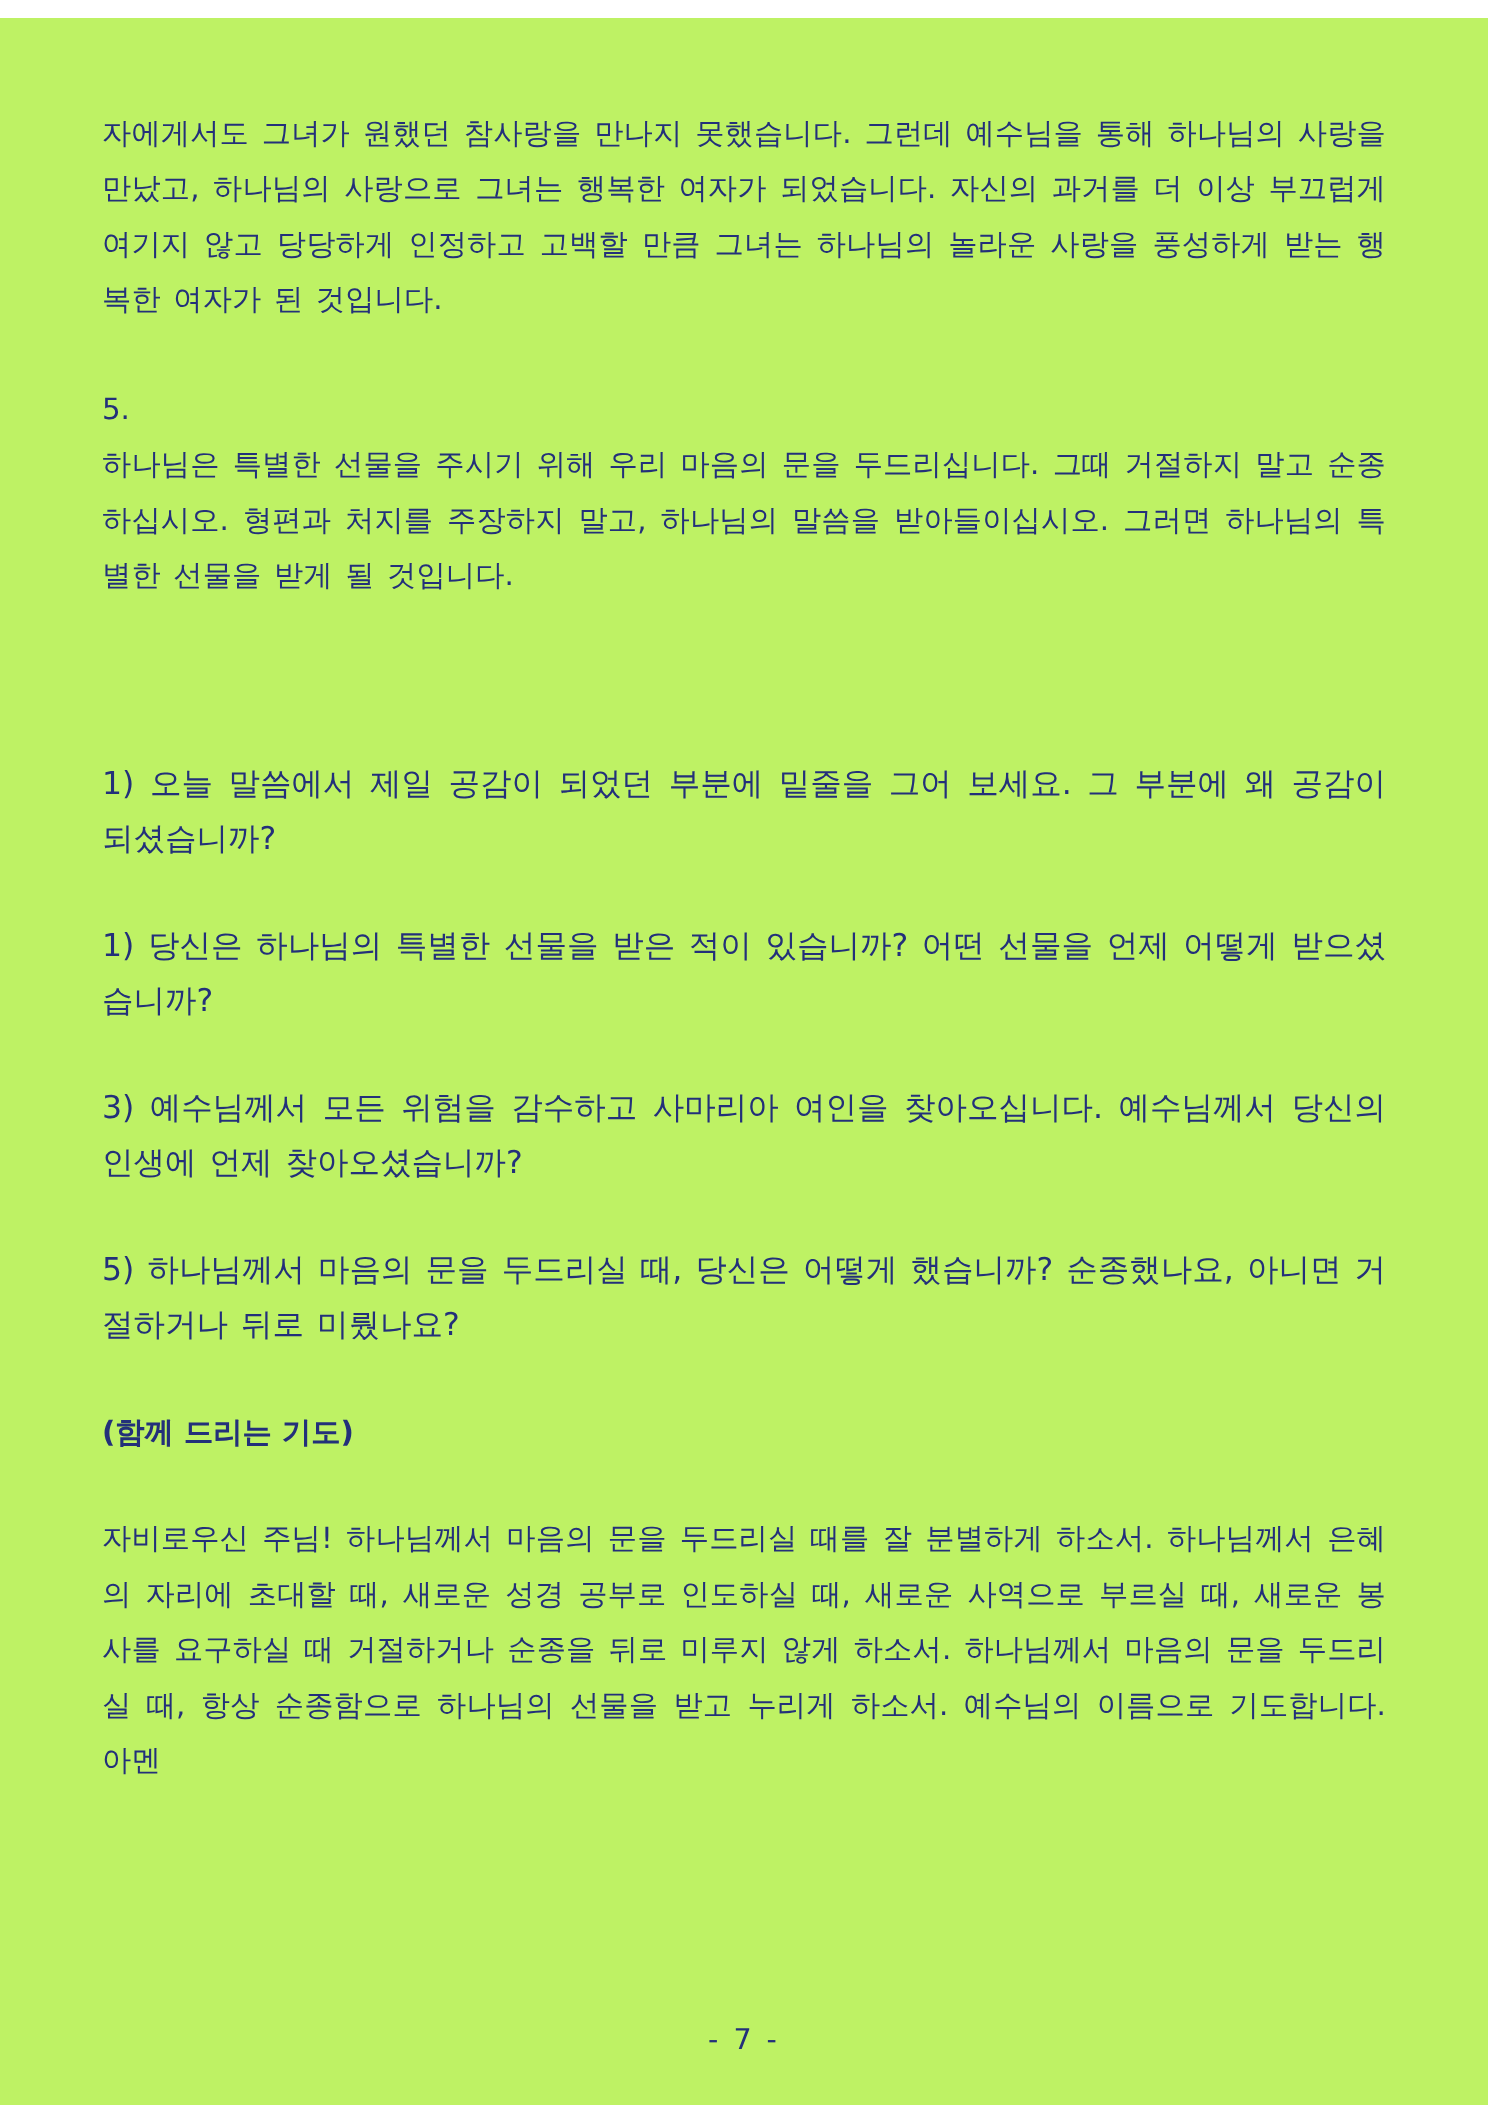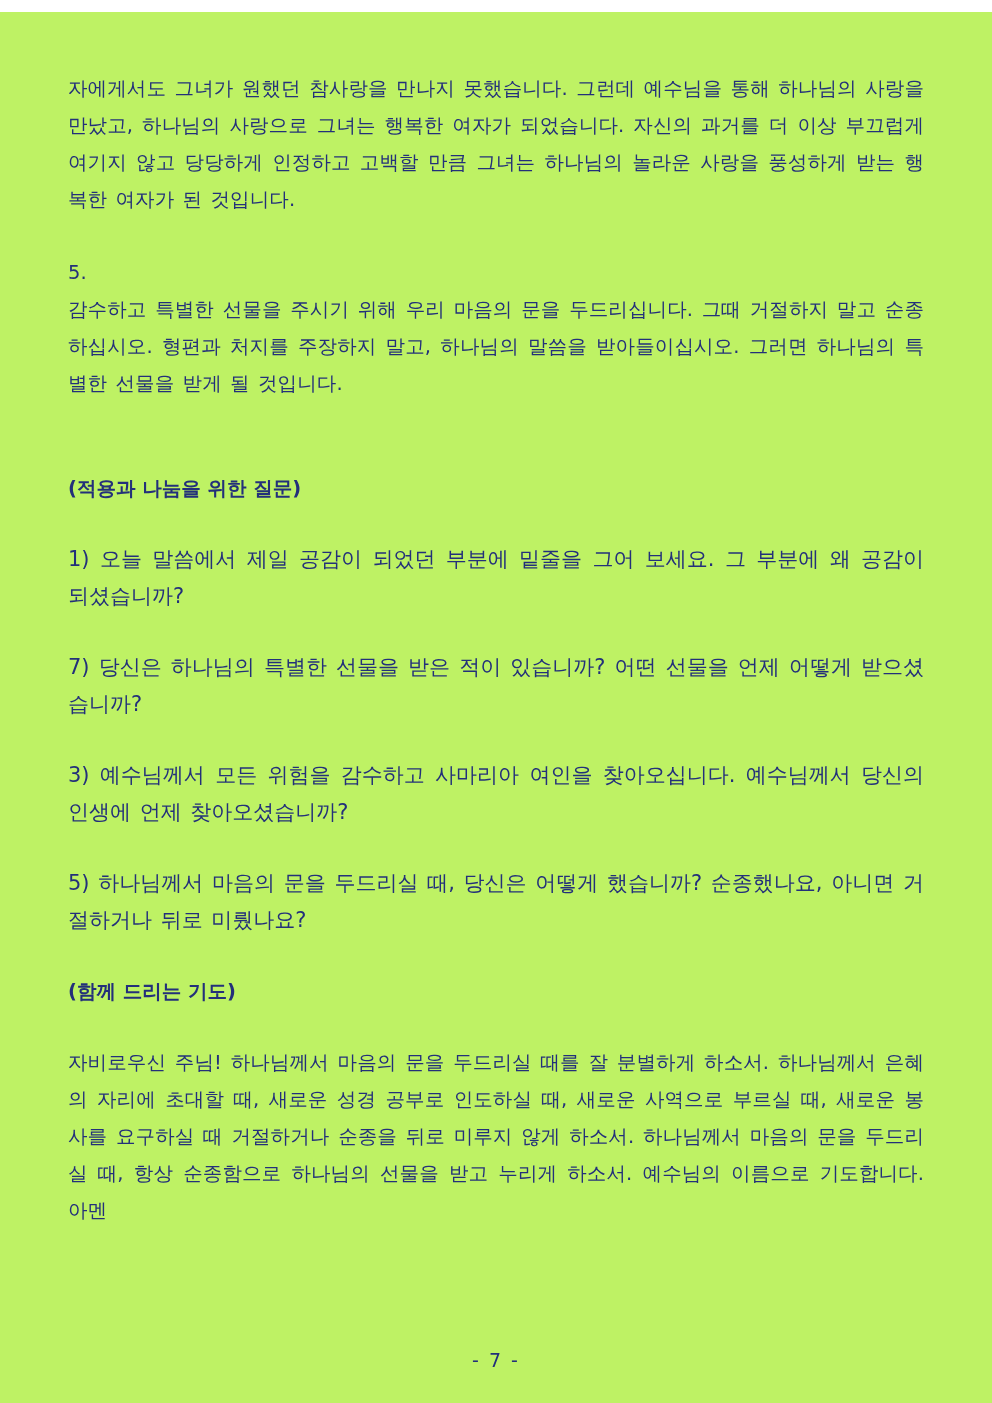--- a/index.html
+++ b/index.html
@@ -81,36 +81,35 @@
 
 <div class="page">
   <div class="content">
 
     <p class="para">자에게서도 그녀가 원했던 참사랑을 만나지 못했습니다. 그런데 예수님을 통해 하나님의 사랑을 만났고, 하나님의 사랑으로 그녀는 행복한 여자가 되었습니다. 자신의 과거를 더 이상 부끄럽게 여기지 않고 당당하게 인정하고 고백할 만큼 그녀는 하나님의 놀라운 사랑을 풍성하게 받는 행복한 여자가 된 것입니다.</p>
 
     <div class="gap-lg"></div>
 
     <p class="num-line">5.</p>
 
-    <p class="para">감수하고 특별한 선물을 주시기 위해 우리 마음의 문을 두드리십니다. 그때 거절하지 말고 순종하십시오. 형편과 처지를 주장하지 말고, 하나님의 말씀을 받아들이십시오. 그러면 하나님의 특별한 선물을 받게 될 것입니다.</p>
+    <p class="para">하나님은 특별한 선물을 주시기 위해 우리 마음의 문을 두드리십니다. 그때 거절하지 말고 순종하십시오. 형편과 처지를 주장하지 말고, 하나님의 말씀을 받아들이십시오. 그러면 하나님의 특별한 선물을 받게 될 것입니다.</p>
 
     <div class="gap-md"></div>
 
 
     <div class="gap-md"></div>
 
-    <p class="heading">(적용과 나눔을 위한 질문)</p>
 
     <div class="gap-md"></div>
 
     <p class="qitem">1) 오늘 말씀에서 제일 공감이 되었던 부분에 밑줄을 그어 보세요. 그 부분에 왜 공감이 되셨습니까?</p>
 
     <div class="gap-md"></div>
 
-    <p class="qitem">7) 당신은 하나님의 특별한 선물을 받은 적이 있습니까? 어떤 선물을 언제 어떻게 받으셨습니까?</p>
+    <p class="qitem">1) 당신은 하나님의 특별한 선물을 받은 적이 있습니까? 어떤 선물을 언제 어떻게 받으셨습니까?</p>
 
     <div class="gap-md"></div>
 
     <p class="qitem">3) 예수님께서 모든 위험을 감수하고 사마리아 여인을 찾아오십니다. 예수님께서 당신의 인생에 언제 찾아오셨습니까?</p>
 
     <div class="gap-md"></div>
 
     <p class="qitem">5) 하나님께서 마음의 문을 두드리실 때, 당신은 어떻게 했습니까? 순종했나요, 아니면 거절하거나 뒤로 미뤘나요?</p>
 
     <div class="gap-md"></div>

